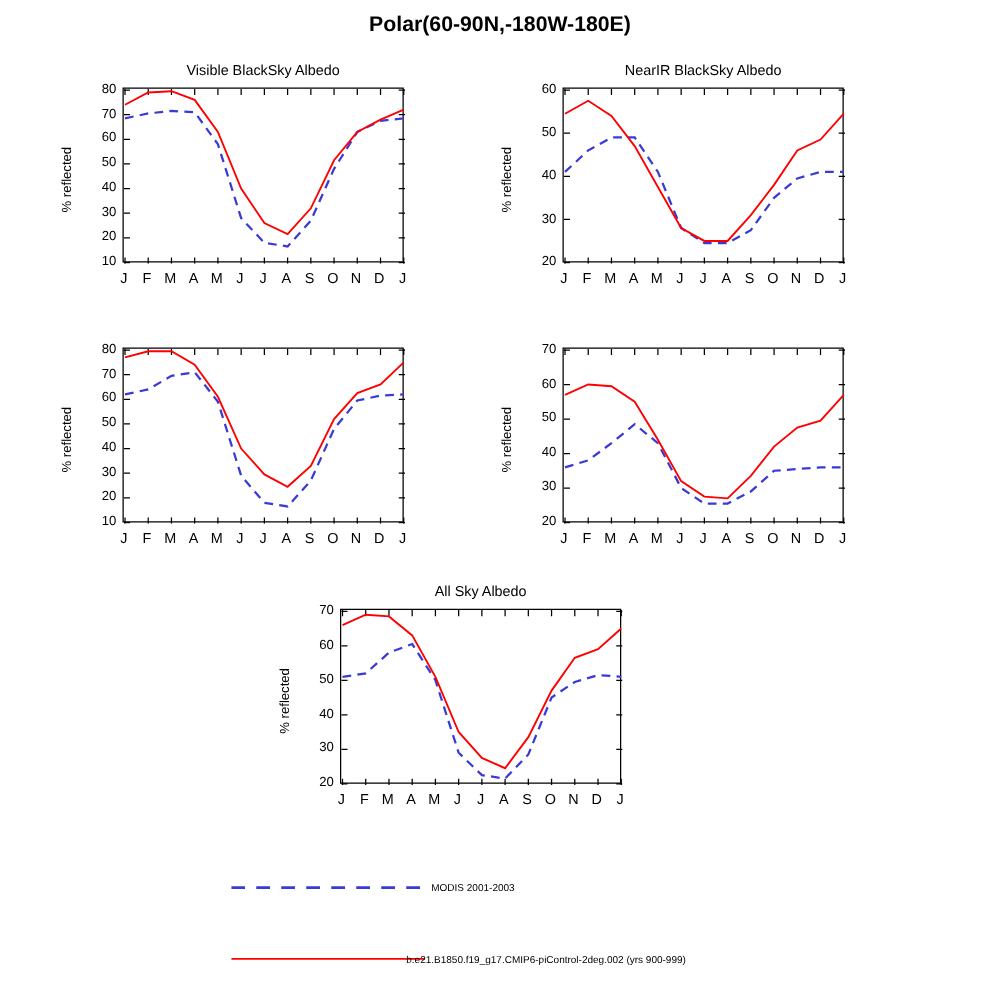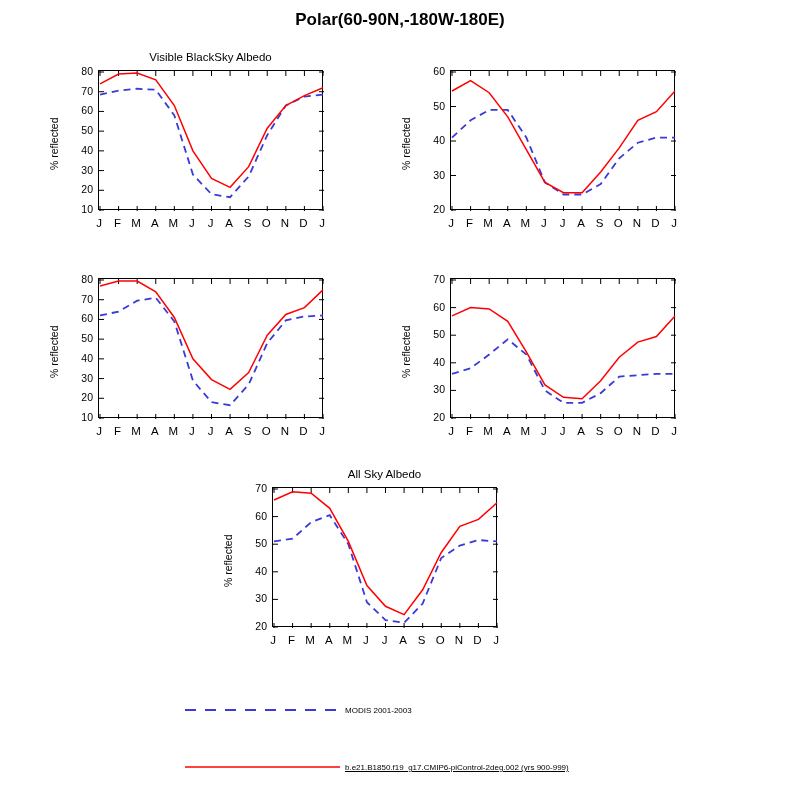--- a/index.html
+++ b/index.html
@@ -135,20 +135,21 @@
       <div class="xtick" style="left: 112.5px; top: 147px;">J</div>
       <div class="xtick" style="left: 131.083px; top: 147px;">A</div>
       <div class="xtick" style="left: 149.667px; top: 147px;">S</div>
       <div class="xtick" style="left: 168.25px; top: 147px;">O</div>
       <div class="xtick" style="left: 186.833px; top: 147px;">N</div>
       <div class="xtick" style="left: 205.417px; top: 147px;">D</div>
       <div class="xtick" style="left: 224px; top: 147px;">J</div>
       <div class="ylabel" style="left: -50px; top: 100px;">% reflected</div>
     </div>
     <div class="panel" style="left: 450px; top: 70px; width: 225px; height: 140px;">
+      <div class="panel-title">NearIR BlackSky Albedo</div>
       <div class="plot" style="width: 225px; height: 140px;">
         <svg width="225" height="140">
           <line x1="0" x2="5" y1="139" y2="139" stroke="#000" stroke-width="1"></line>
           <line x1="225" x2="220" y1="139" y2="139" stroke="#000" stroke-width="1"></line>
           <line x1="0" x2="5" y1="104.5" y2="104.5" stroke="#000" stroke-width="1"></line>
           <line x1="225" x2="220" y1="104.5" y2="104.5" stroke="#000" stroke-width="1"></line>
           <line x1="0" x2="5" y1="70" y2="70" stroke="#000" stroke-width="1"></line>
           <line x1="225" x2="220" y1="70" y2="70" stroke="#000" stroke-width="1"></line>
           <line x1="0" x2="5" y1="35.5" y2="35.5" stroke="#000" stroke-width="1"></line>
           <line x1="225" x2="220" y1="35.5" y2="35.5" stroke="#000" stroke-width="1"></line>
@@ -413,14 +414,14 @@
 
 <div>
   <svg class="legend-line" style="left:185px;top:705px;" width="155" height="10">
     <line x1="0" y1="5" x2="155" y2="5" stroke="#3a3ad6" stroke-width="2.2" stroke-dasharray="11,9"></line>
   </svg>
   <div class="legend-label" style="left:345px;top:706px;">MODIS 2001-2003</div>
 
   <svg class="legend-line" style="left:185px;top:762px;" width="155" height="10">
     <line x1="0" y1="5" x2="155" y2="5" stroke="#ff0000" stroke-width="1.4"></line>
   </svg>
-  <div class="legend-label" style="left:345px;top:763px;text-decoration:underline;">b.e21.B1850.f19_g17.CMIP6-piControl-2deg.002 (yrs 900-999)</div>
+  <div class="legend-label" style="left:325px;top:763px;">b.e21.B1850.f19_g17.CMIP6-piControl-2deg.002 (yrs 900-999)</div>
 </div>
 
 </body></html>

